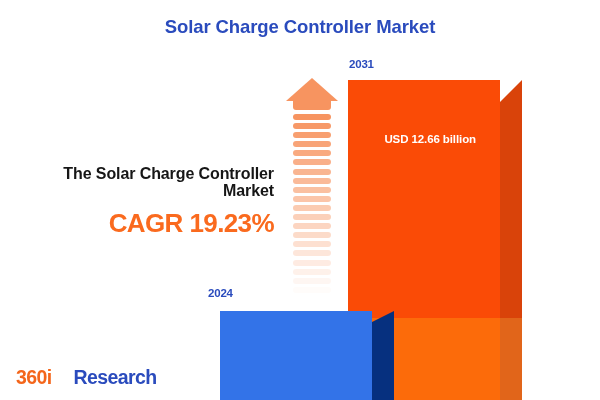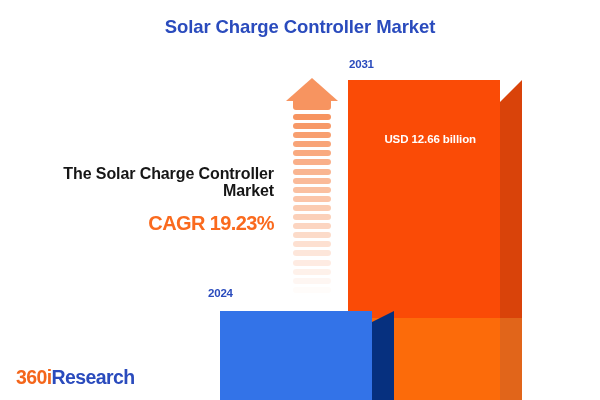--- a/index.html
+++ b/index.html
@@ -44,40 +44,40 @@
   }
   .cagr-lead-line {
     font-size: 16px;
     font-weight: bold;
     color: #161616;
     line-height: 16.5px;
     letter-spacing: -0.1px;
   }
   .cagr-value {
     margin-top: 8px;
-    font-size: 20px;
+    font-size: 26px;
     font-weight: bold;
     color: #fa6a1e;
     letter-spacing: -0.6px;
     line-height: 32px;
   }
 
   
   .logo {
     position: absolute;
     left: 16px;
     top: 366px;
     font-size: 19.5px;
     font-weight: bold;
     letter-spacing: -0.6px;
     white-space: nowrap;
   }
   .logo .logo-360  { color: #f4661b; }
   .logo .logo-i    { color: #f4661b; }
-  .logo .logo-word { color: #2a4bbd; }
+  .logo .logo-word { color: #2a4bbd; padding-left: 22px; }
 
   
   .growth-arrow {
     position: absolute;
     left: 286px;
     top: 78px;
     width: 52px;
     height: 216px;
   }
   .arrow-head {

